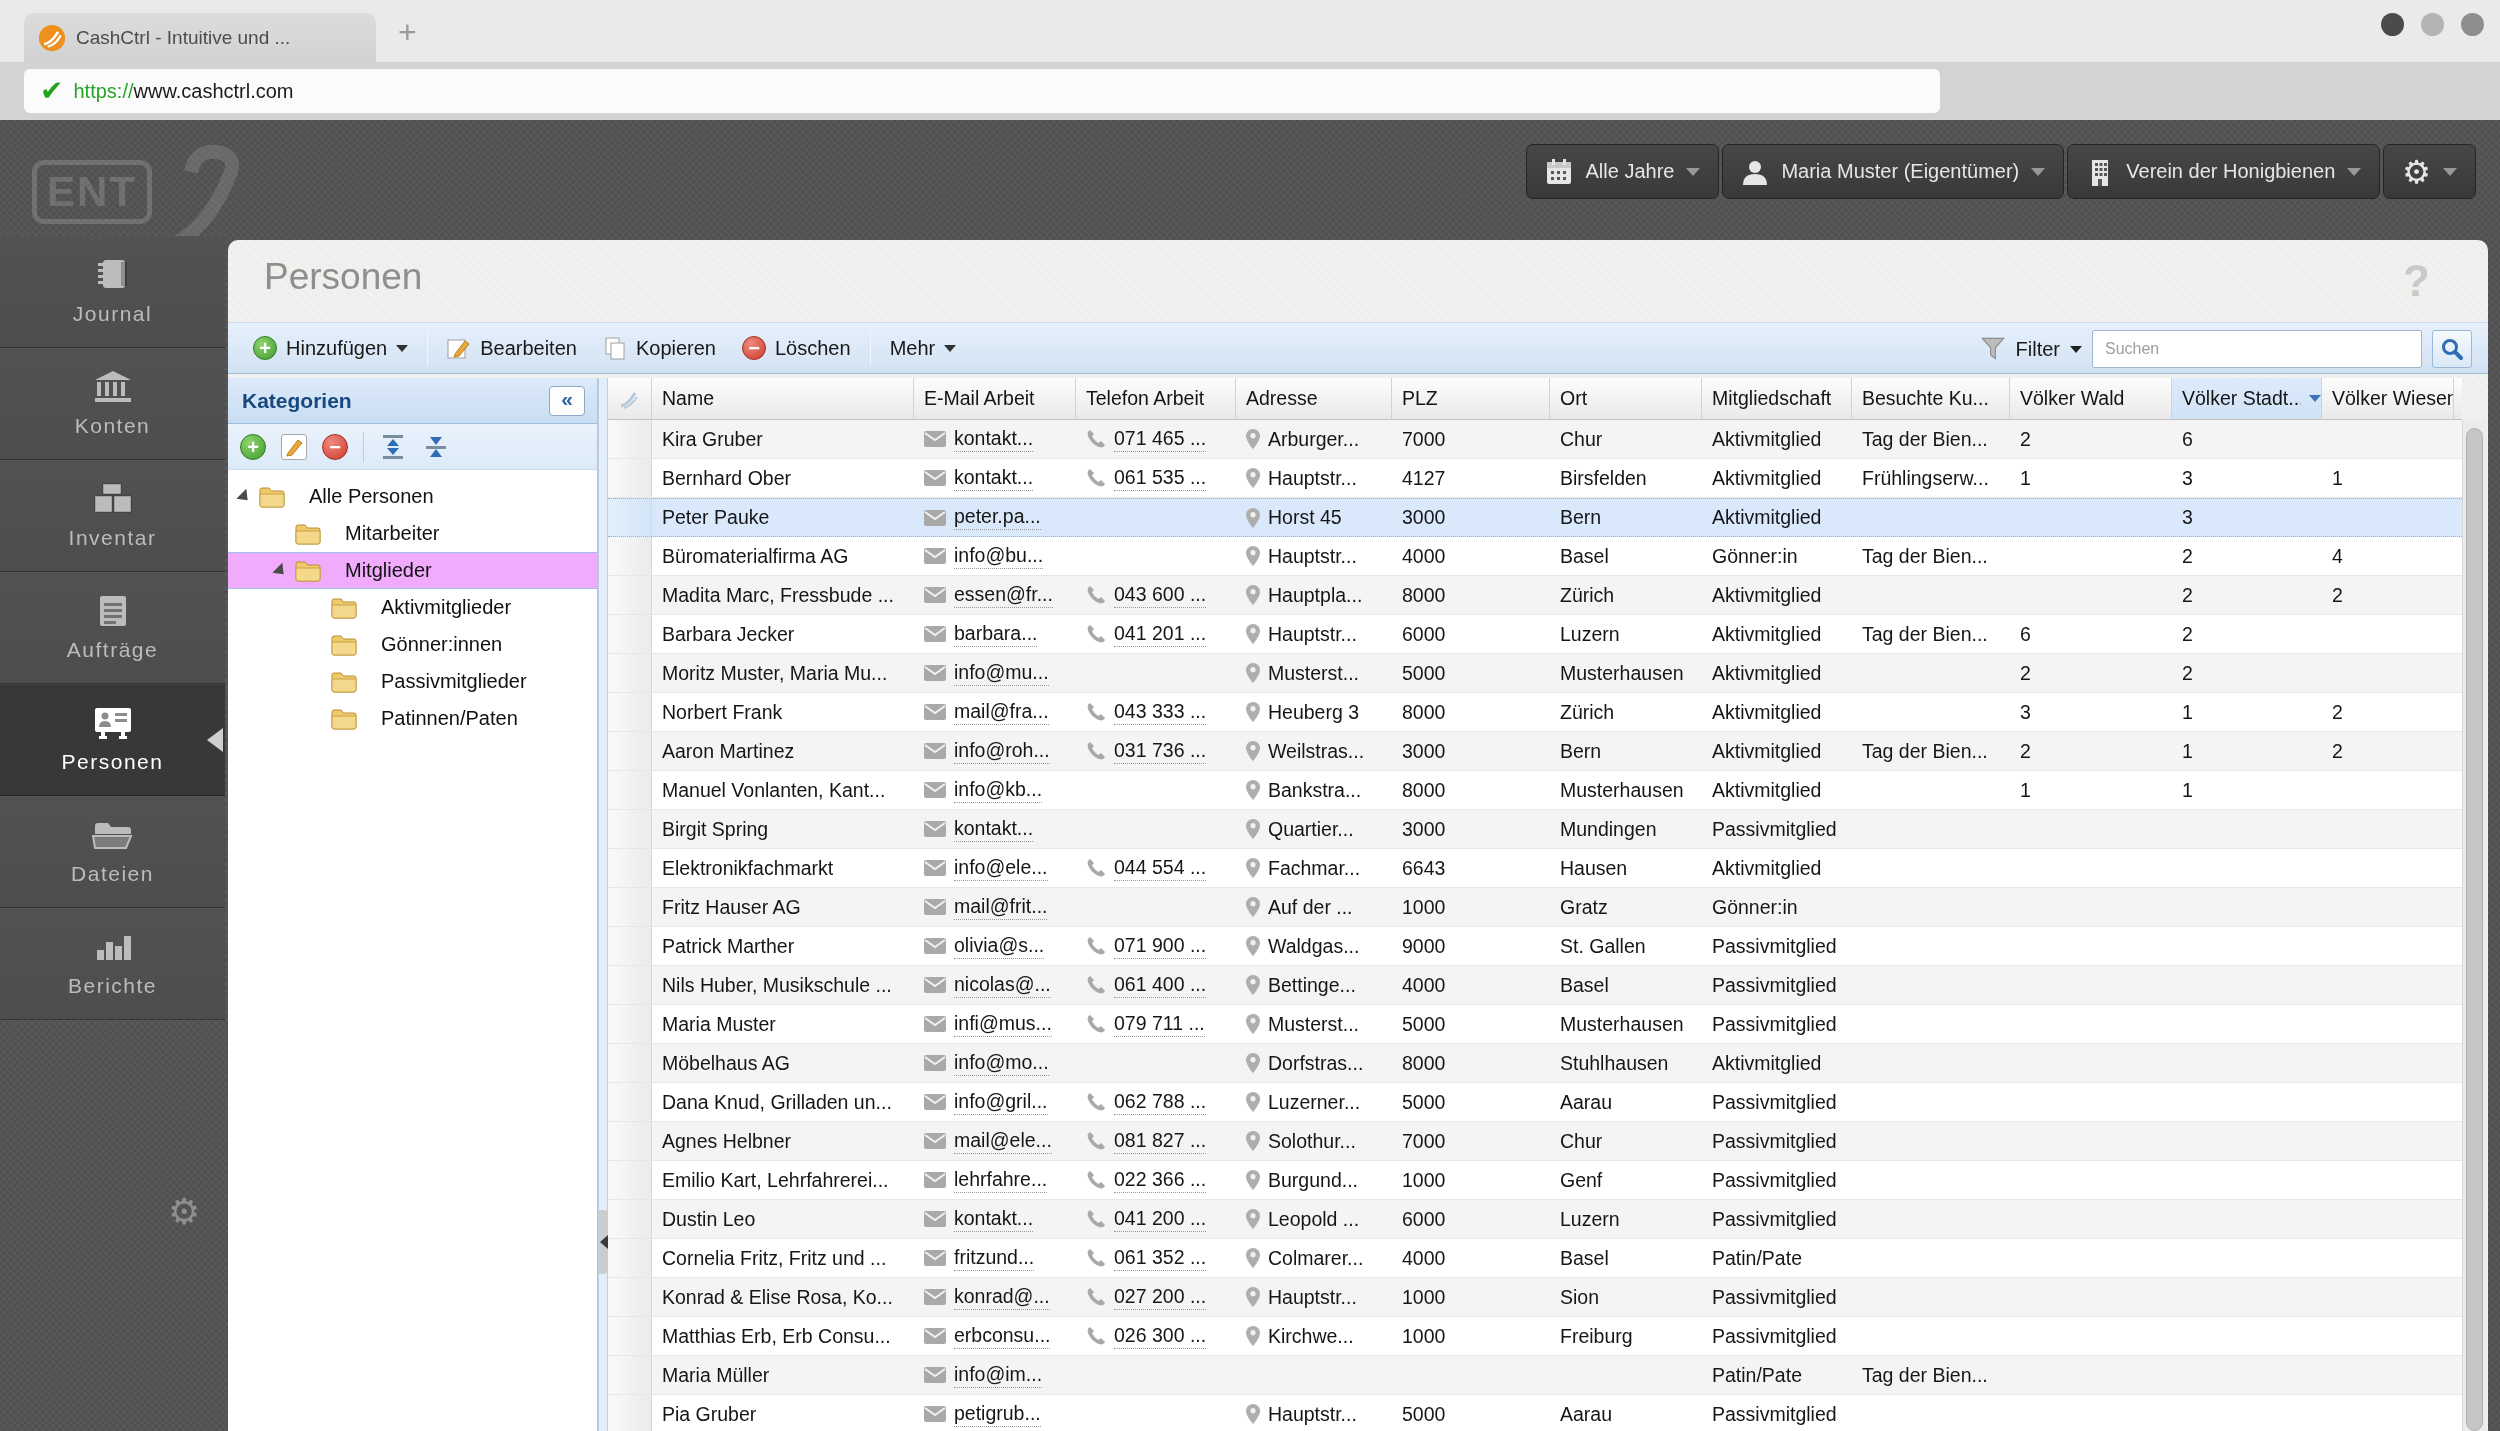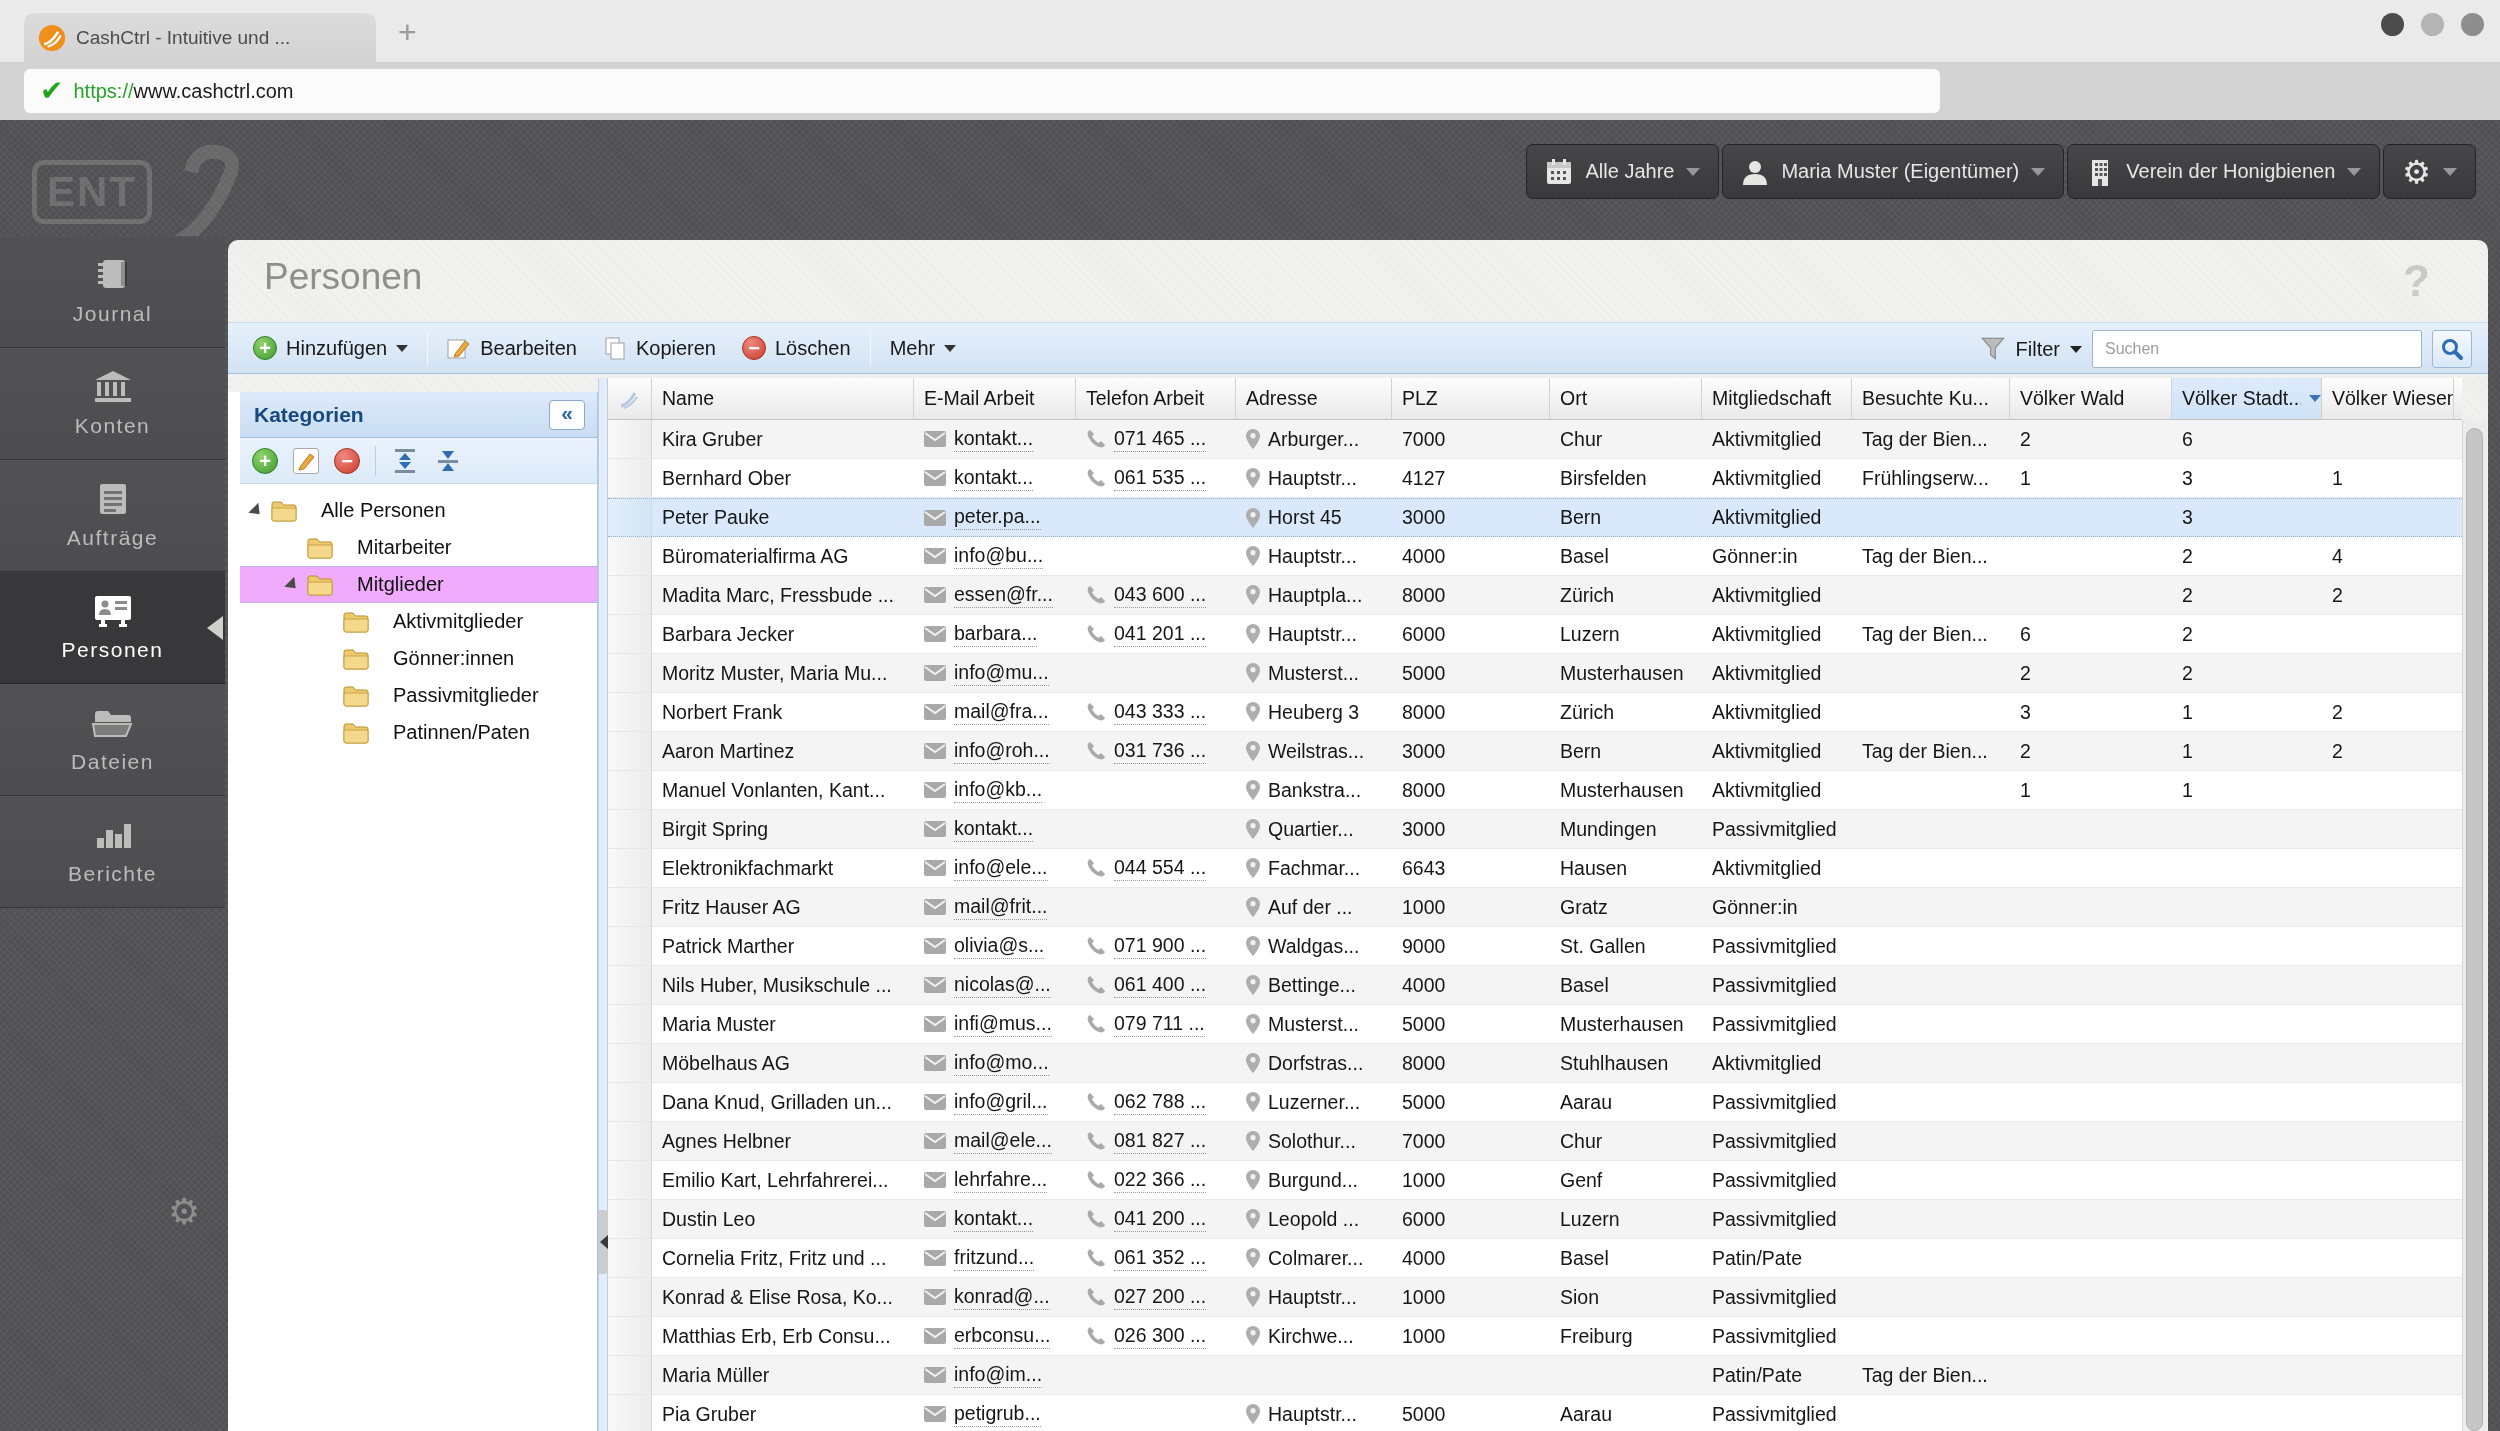--- a/index.html
+++ b/index.html
@@ -89,22 +89,22 @@
   .searchzone { position:absolute; right:16px; top:0; height:52px; display:flex; align-items:center; gap:10px; }
   .filterlbl { font-size:20px; color:#191919; }
   .searchinput { width:330px; height:38px; border:1px solid #9fb6cc; background:#fff;
     font-size:16px; padding-left:12px; color:#333; border-radius:2px;
     font-family:"Liberation Sans","DejaVu Sans",sans-serif; }
   .searchinput::placeholder { color:#9d9d9d; }
   .searchbtn { width:40px; height:38px; background:linear-gradient(#f5f9fd,#d9e7f6);
     border:1px solid #9ab7d6; border-radius:3px; display:flex; align-items:center; justify-content:center; }
 
   
-  .cats { position:absolute; left:0; top:152px; width:370px; bottom:0;
-    border-right:1px solid #a9c6e2; background:#fff;padding-left:12px; }
+  .cats { position:absolute; left:0; top:138px; width:370px; bottom:0;
+    border-right:1px solid #a9c6e2; background:#fff; }
   .cats-hdr { height:46px; background:linear-gradient(#ddeafa,#c9ddf2); border-bottom:1px solid #9dbede;
     display:flex; align-items:center; padding:0 12px 0 14px; }
   .cats-title { font-size:21px; font-weight:bold; color:#17497e; flex:1; }
   .collapse-btn { width:36px; height:30px; background:#fdfdfd; border:1px solid #8aa8c8; border-radius:4px;
     color:#2d66a5; font-size:21px; font-weight:bold; display:flex; align-items:center; justify-content:center;
     line-height:0; padding-bottom:4px; }
   .cats-toolbar { height:46px; background:linear-gradient(#eaf2fc,#dcead9);
     background:linear-gradient(#eaf2fc,#dceaf8); border-bottom:1px solid #c9dcf0;
     display:flex; align-items:center; gap:15px; padding-left:12px; }
   .cats-toolbar .circle { width:26px; height:26px; }
@@ -274,20 +274,28 @@
       <div class="sideitem">
         <svg viewBox="0 0 44 34" fill="currentColor">
           <path d="M22 1 4 10h36z"></path>
             <rect x="6" y="12" width="4" height="14"></rect>
             <rect x="14" y="12" width="4" height="14"></rect>
             <rect x="22" y="12" width="4" height="14"></rect>
             <rect x="30" y="12" width="4" height="14"></rect>
             <rect x="4" y="28" width="36" height="4"></rect>
         </svg>
         <span class="slabel">Konten</span>
+      </div>
+      <div class="sideitem">
+        <svg viewBox="0 0 44 34" fill="currentColor">
+          <rect x="12" y="2" width="18" height="10" stroke="rgba(0,0,0,.3)"></rect>
+          <rect x="4" y="14" width="17" height="16" stroke="rgba(0,0,0,.3)"></rect>
+          <rect x="23" y="14" width="17" height="16" stroke="rgba(0,0,0,.3)"></rect>
+        </svg>
+        <span class="slabel">Inventar</span>
       </div>
       <div class="sideitem">
         <svg viewBox="0 0 44 34">
           <rect x="9" y="2" width="26" height="30" rx="2" fill="currentColor"></rect>
           <g fill="rgba(0,0,0,.4)">
               <rect x="13" y="9" width="18" height="3"></rect>
               <rect x="13" y="15" width="18" height="3"></rect>
               <rect x="13" y="21" width="18" height="3"></rect>
               <rect x="13" y="27" width="12" height="3"></rect>
             </g>

